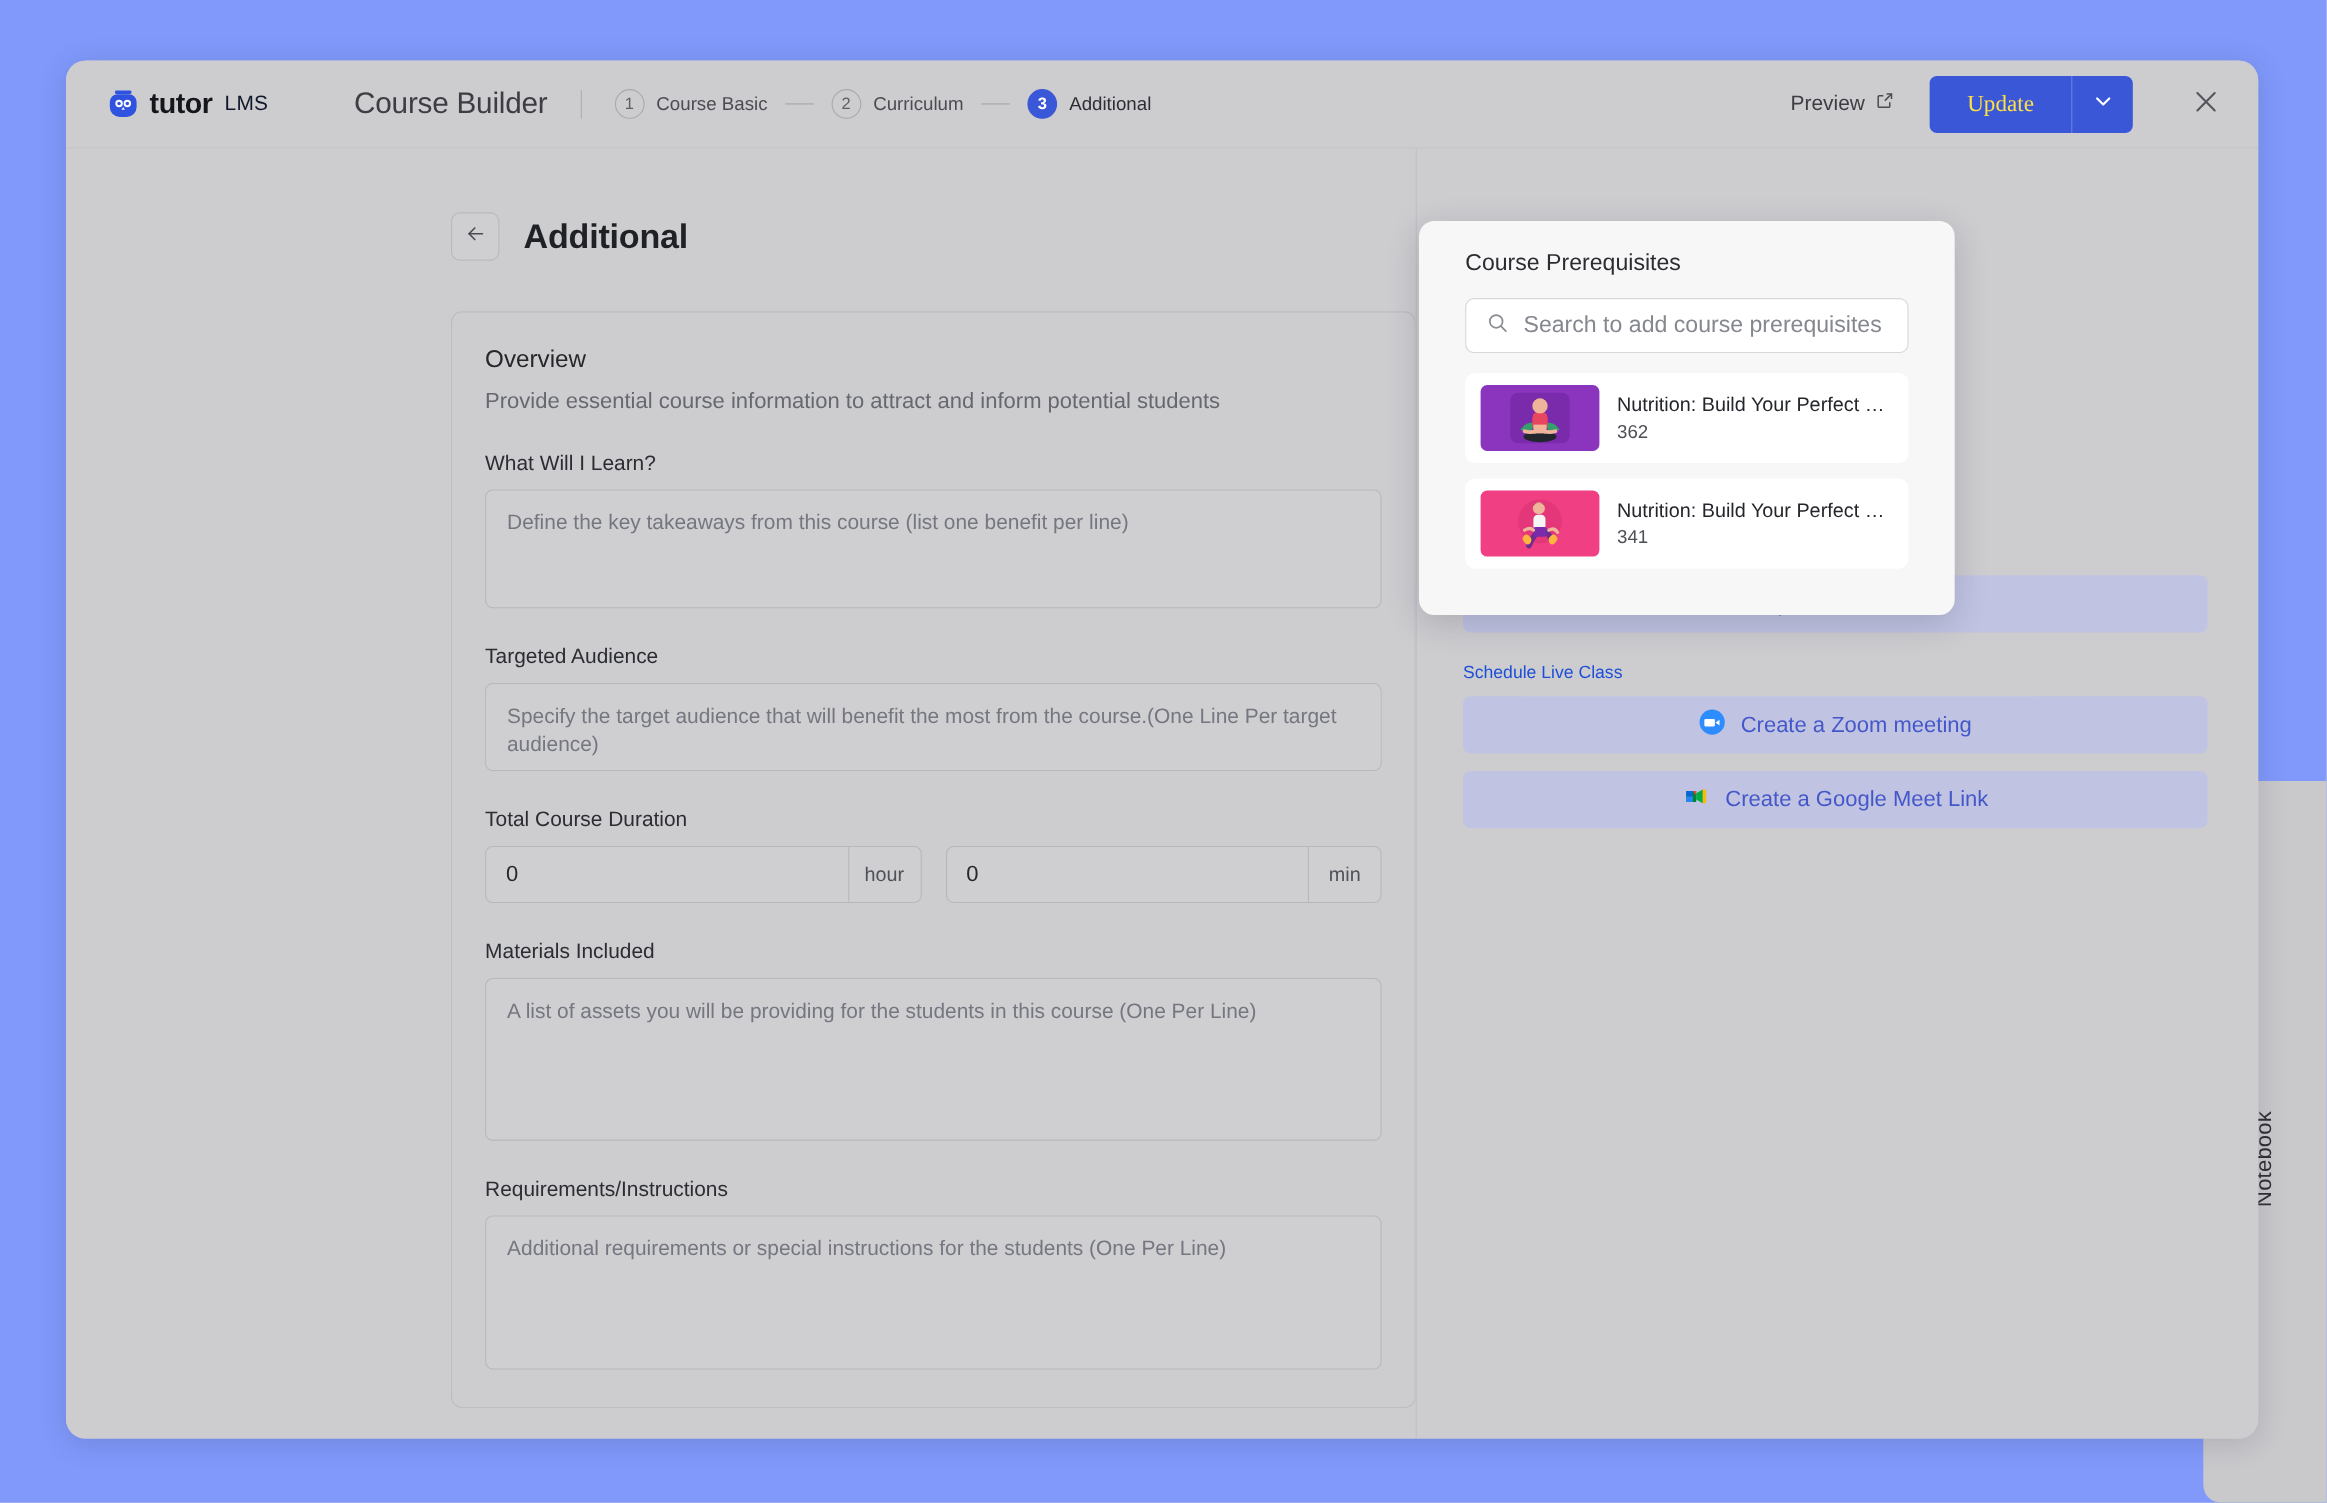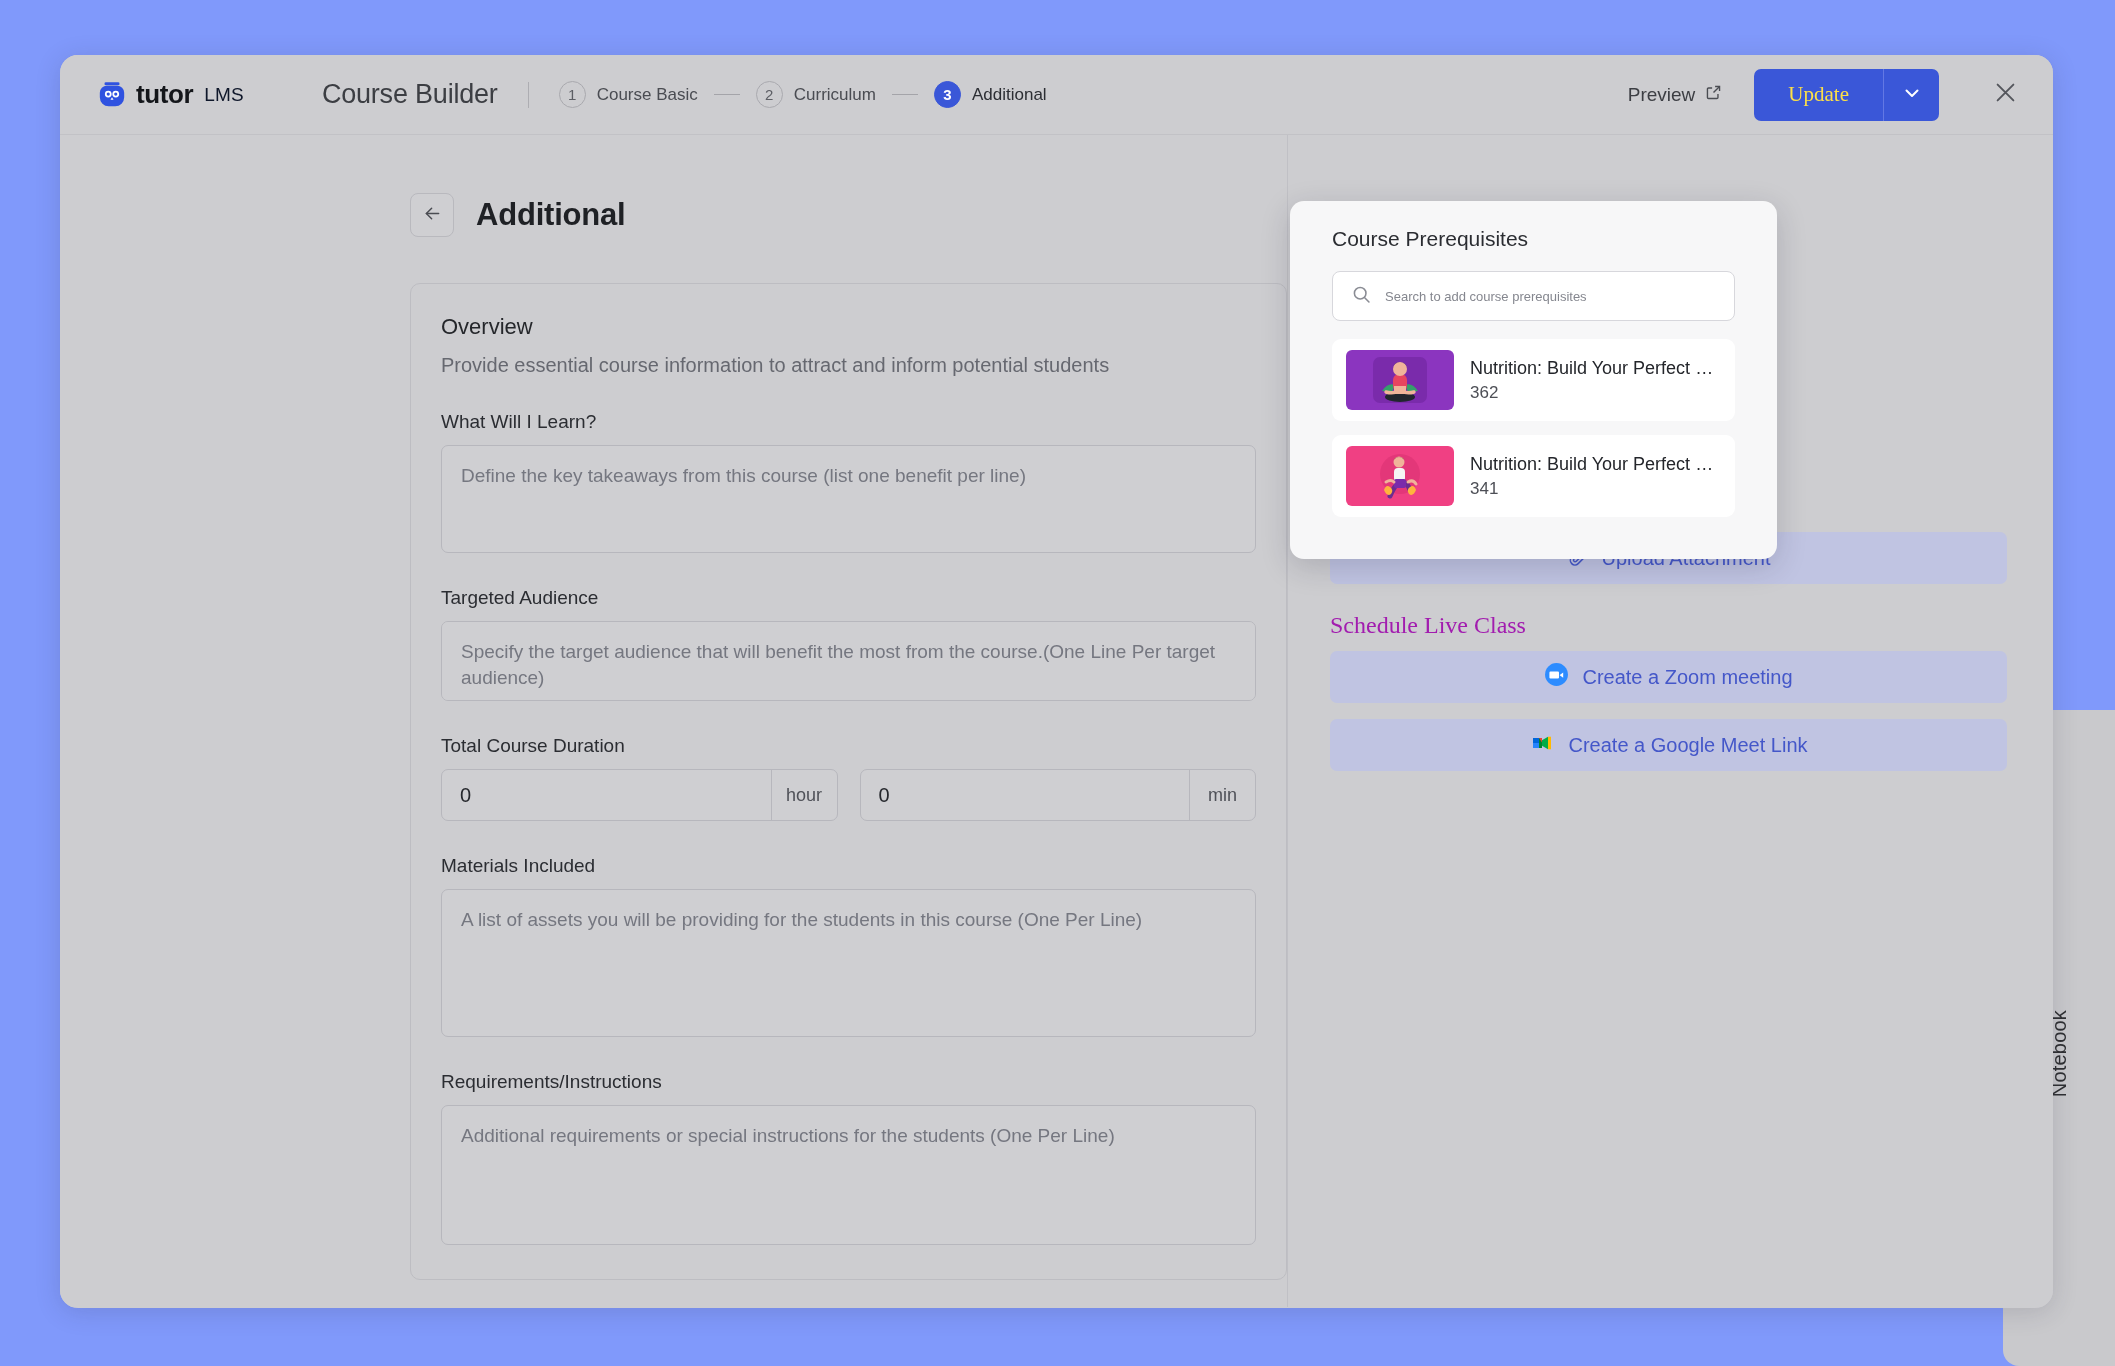--- a/index.html
+++ b/index.html
@@ -181,21 +181,21 @@
     font-size:18px; color:#4f5158;
   }
   #card-partial {
     margin: 44px 0 0 350px;
     width: 877px; height: 60px;
     border:1px solid #bdbdc2; border-radius:10px 10px 0 0;
     border-bottom:none;
   }
 
   
-  .side-label { font-size:24px; color:#a21caf; margin: 28px 0 12px 0; font-family: Liberation Serif, serif; }
+  .side-label { font-size:16px; color:#1d4ed8; margin: 28px 0 12px 0; }
   .pill-btn {
     height:52px; border-radius:7px;
     background:#c0c4e2;
     display:flex; align-items:center; justify-content:center; gap:13px;
     font-size:20px; color:#4457c9;
     cursor:pointer; margin-bottom:16px;
   }
 
   
   #prereq-popup {
@@ -209,21 +209,21 @@
     z-index: 5;
   }
   #prereq-title { font-size:21px; color:#2b2d32; margin-bottom: 20px; }
   #prereq-search {
     height:50px; border:1px solid #d7d7dc; border-radius:8px;
     background:#fff; display:flex; align-items:center; gap:13px;
     padding: 0 18px; margin-bottom: 18px;
   }
   #prereq-search input {
     flex:1; border:none; outline:none; background:transparent;
-    font-size:13px; color:#3a3c42; font-family:inherit;
+    font-size:21px; color:#3a3c42; font-family:inherit;
   }
   #prereq-search input::placeholder { color:#85878f; }
   .prereq-item {
     background:#fff; border-radius:9px;
     display:flex; align-items:center; gap:16px;
     padding: 11px 14px; margin-bottom: 14px;
   }
   .prereq-item:last-child { margin-bottom:0; }
   .thumb {
     width:108px; height:60px; border-radius:6px; flex:none;

